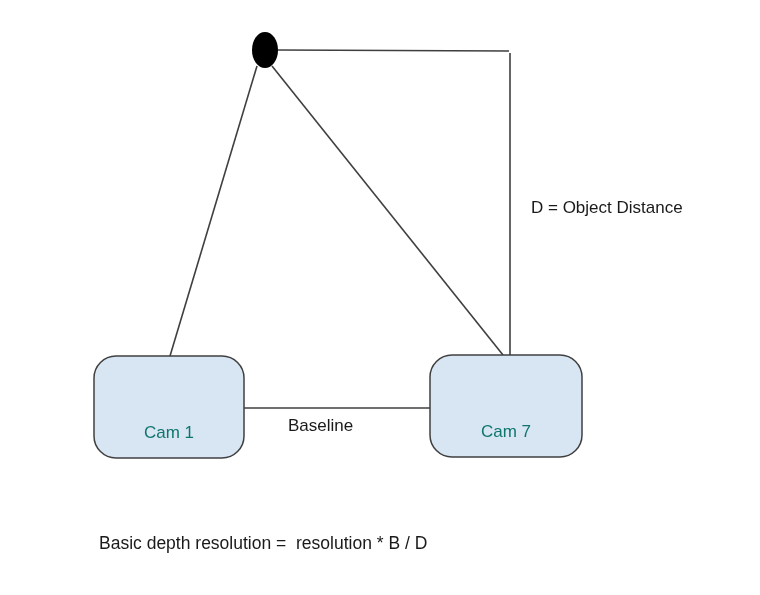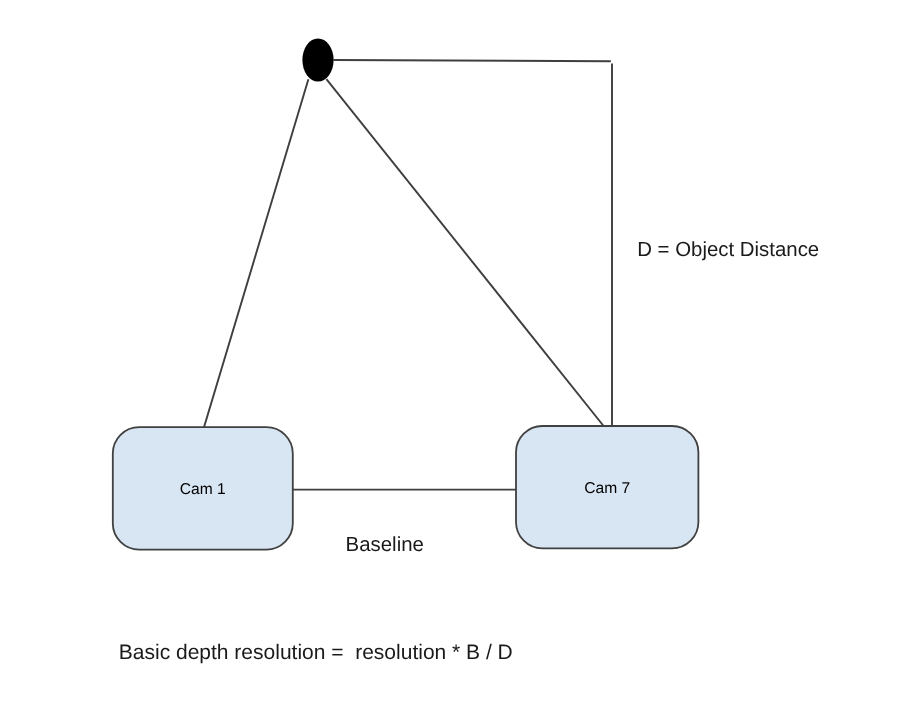--- a/index.html
+++ b/index.html
@@ -20,33 +20,34 @@
     left: 0;
     top: 0;
     width: 760px;
     height: 595px;
   }
   .box-label {
     position: absolute;
     display: flex;
     align-items: center;
     justify-content: center;
-    font-size: 13px;
-    color: #000000;
+    font-size: 17px;
+    color: #0f766e;
     pointer-events: none;
+    margin-top: 26px;
   }
   .cam1-label-pos { left: 94px; top: 356px; width: 150px; height: 102px; }
   .cam2-label-pos { left: 430px; top: 355px; width: 152px; height: 102px; }
   .text-label {
     position: absolute;
     font-size: 17px;
     color: #1a1a1a;
     white-space: pre;
   }
-  .baseline-label-pos { left: 288px; top: 444px; }
+  .baseline-label-pos { left: 288px; top: 416px; }
   .distance-label-pos { left: 531px; top: 198px; }
   .formula-pos { left: 99px; top: 533px; font-size: 17.5px; }
 </style>
 </head>
 <body>
 
 <div class="stage">
 
   <svg class="diagram-svg" viewBox="0 0 760 595">
 

